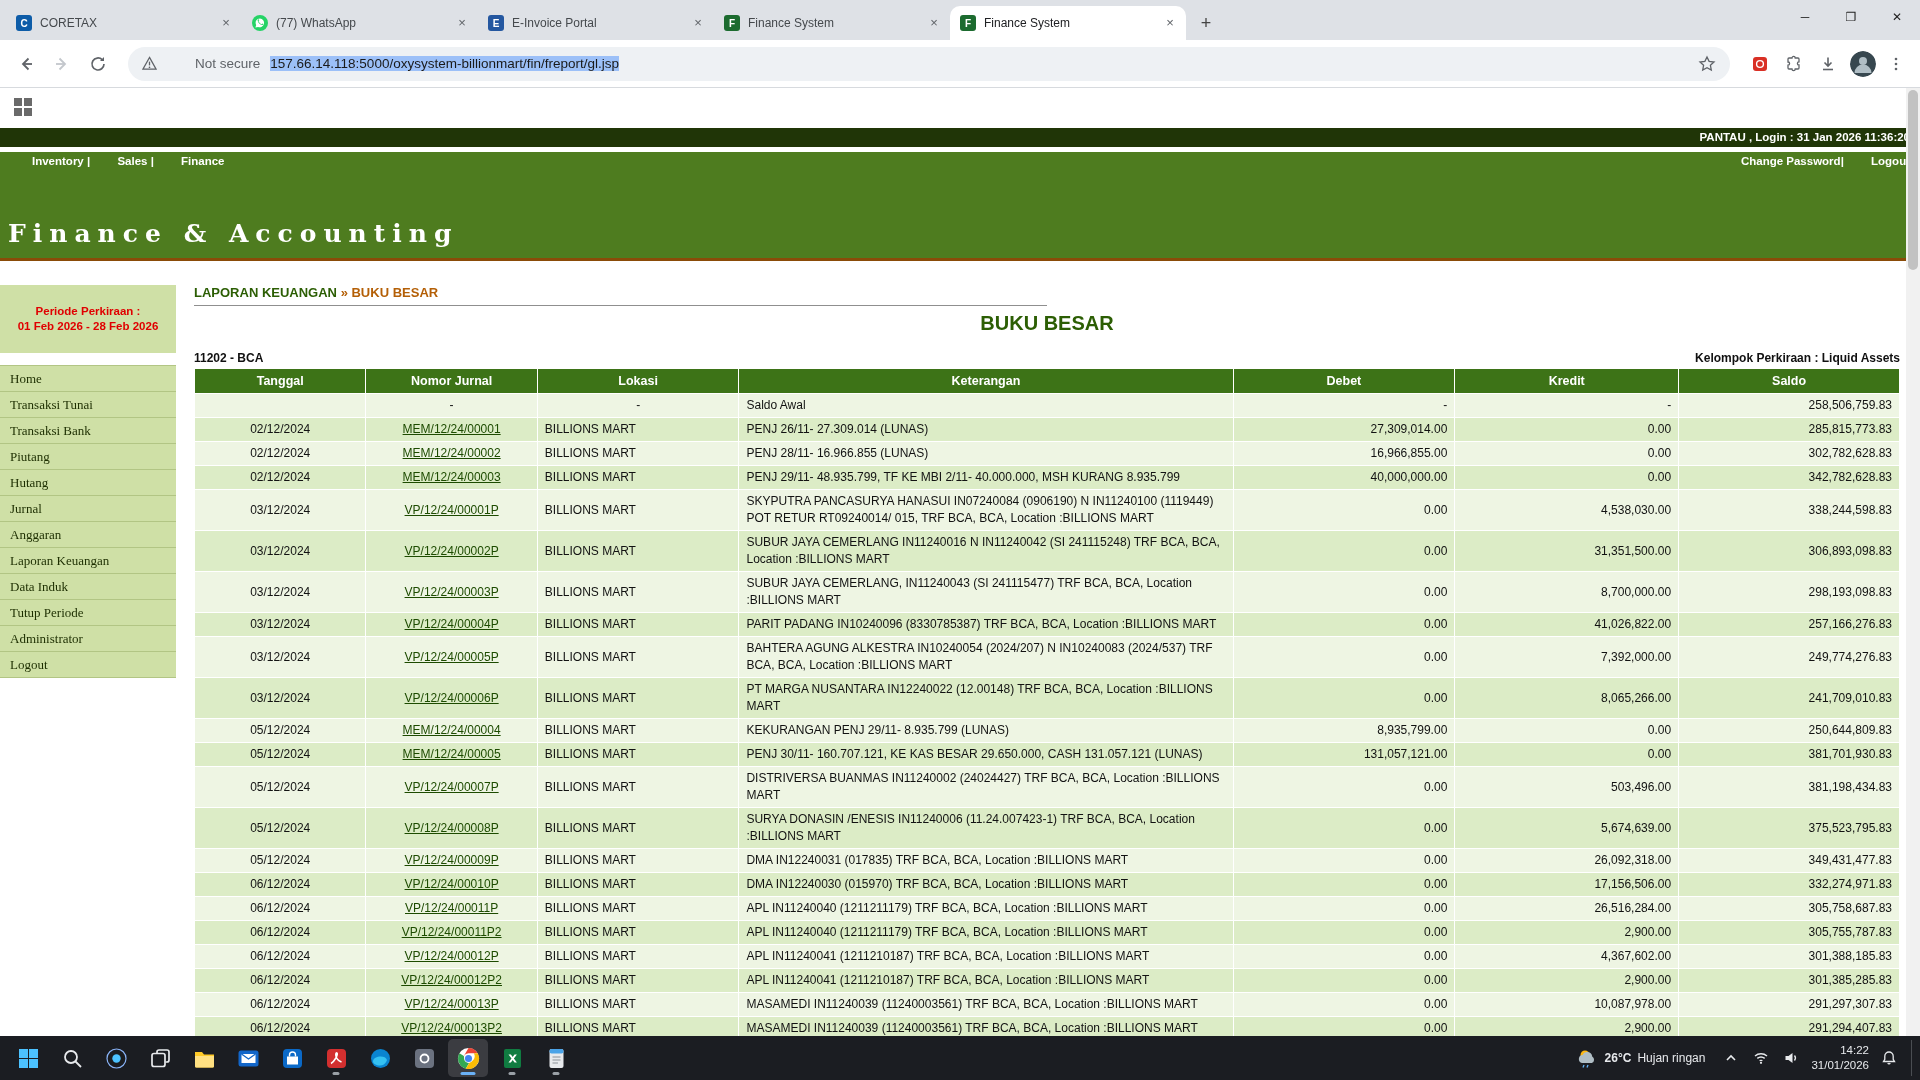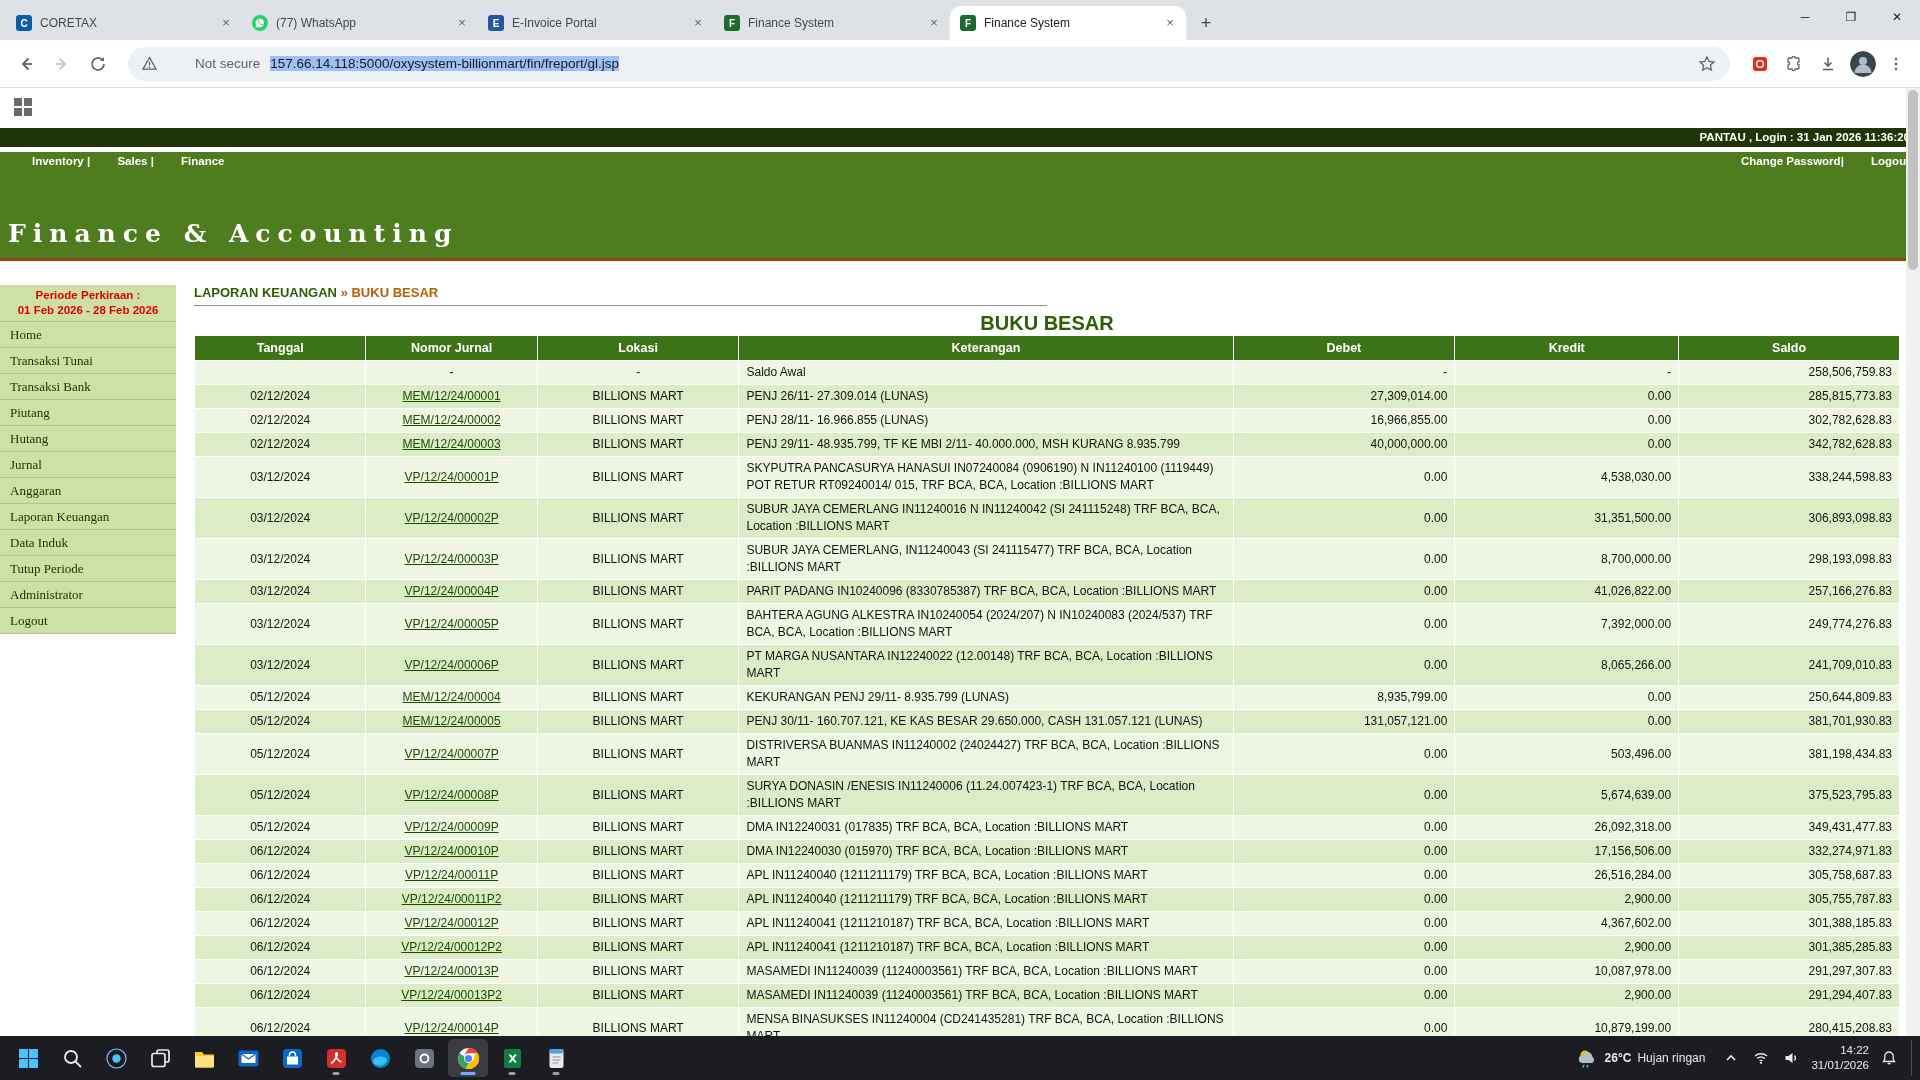--- a/index.html
+++ b/index.html
@@ -44,41 +44,41 @@
   .gap5 { height:5px; background:#fff; }
   .app-header { background:var(--green-header,#4e7c1f); border-bottom:3px solid var(--header-rule,#8a4b08); padding-bottom:8px; }
   .nav-row { display:flex; justify-content:space-between; padding:3px 10px 2px 8px; font-size:11.5px; font-weight:bold; color:#fff; }
   .navlink { cursor:pointer;padding-left:24px; }
   .title-row { display:flex; justify-content:space-between; align-items:flex-end; padding:6px 16px 2px 8px;margin-top:44px; }
   .app-title { font-family:"DejaVu Serif","Liberation Serif",serif; font-weight:bold; font-size:25px; letter-spacing:7px; color:#fff; white-space:nowrap; }
   .company { font-size:23px; font-weight:bold; color:#fff; }
 
   .content { display:flex; align-items:flex-start; padding-top:24px; }
   .sidebar { width:176px; flex-shrink:0; }
-  .periode { background:var(--sidebar-bg,#cfe0a6); color:var(--periode-text,#e00000); font-size:11.5px; font-weight:bold; text-align:center; line-height:1.3; padding:3px 2px; margin-bottom:0; }
+  .periode { background:var(--sidebar-bg,#cfe0a6); color:var(--periode-text,#e00000); font-size:11.5px; font-weight:bold; text-align:center; line-height:1.3; padding:19px 2px; margin-bottom:12px; }
   .menu { list-style:none; background:var(--sidebar-bg,#cfe0a6); border-top:1px solid var(--sidebar-border,#b4c786); }
   .menu-item { padding:5px 10px; font-size:13px; color:var(--menu-text,#1d2e00); border-bottom:1px solid var(--sidebar-border,#b4c786); cursor:pointer; height:26px;font-family:Liberation Serif, serif; }
 
   .main { flex:1; margin:0 20px 0 18px; min-width:0; }
   .breadcrumb { font-size:13px; font-weight:bold; }
   .bc-parent { color:var(--bc-parent,#2c5e04); cursor:pointer; }
   .bc-sep, .bc-cur { color:var(--bc-current,#b45f06); }
   .bc-rule { width:50%; border:0; border-top:1px solid #8f8f8f; margin:5px 0 6px; }
   .rtitle { text-align:center; color:var(--title-text,#2c5e04); font-size:20px; font-weight:bold; margin-top:6px; }
   .rperiod { text-align:center; font-size:12px; font-weight:bold; color:#1c1c1c; margin-top:3px; }
   .rmeta { display:flex; justify-content:space-between; font-size:12px; font-weight:bold; color:#111; margin:16px 0 3px; }
 
   table.gl { width:100%; border-collapse:collapse; table-layout:fixed; font-size:12px; color:#121212; }
   table.gl th { background:var(--table-header-bg,#3d7317); color:#ffffff; font-size:12.5px; font-weight:bold; padding:5px 4px; border:1px solid #fff; text-align:center; }
   table.gl td { padding:3px 7px; border:1px solid #fff; line-height:17px; vertical-align:middle; word-wrap:break-word; }
   tr.base { background:var(--row-light,#eef5e3); }
   tr.alt  { background:var(--row-alt,#dcecc6); }
   .c-tgl { text-align:center; }
   .c-jur { text-align:center; }
-  .c-lok { text-align:center; }
+  .c-lok { text-align:left; }
   .c-ket { text-align:left; }
   .c-num { text-align:right; }
   a.jlink { color:var(--link,#1d4b00); text-decoration:underline; }
 
   .scrollbar { position:absolute; top:0; right:0; width:14px; height:100%; background:#f1f1f1; }
   .scrollbar .thumb { position:absolute; top:2px; left:2px; width:10px; height:180px; background:#c2c2c2; border-radius:6px; cursor:pointer; }
 
   
   .taskbar { position:absolute; left:0; bottom:0; width:1920px; height:44px; background:#1b1d22; display:flex; align-items:center; justify-content:space-between; padding:0 4px 0 8px; }
   .tb-left { display:flex; align-items:center; gap:4px; }
@@ -275,20 +275,24 @@
       </aside>
 
       <main class="main">
         <div class="breadcrumb">
           <span class="bc-parent">LAPORAN KEUANGAN</span>
           <span class="bc-sep">»</span>
           <span class="bc-cur">BUKU BESAR</span>
         </div>
         <hr class="bc-rule">
         <div class="rtitle">BUKU BESAR</div>
+        <div class="rmeta">
+          <span>11202 - BCA</span>
+          <span>Kelompok Perkiraan : Liquid Assets</span>
+        </div>
         <table class="gl">
           <colgroup>
             <col style="width:170px">
               <col style="width:170px">
               <col style="width:200px">
             <col style="width:490px">
               <col style="width:220px">
               <col style="width:222px">
               <col style="width:219px">
           </colgroup>

